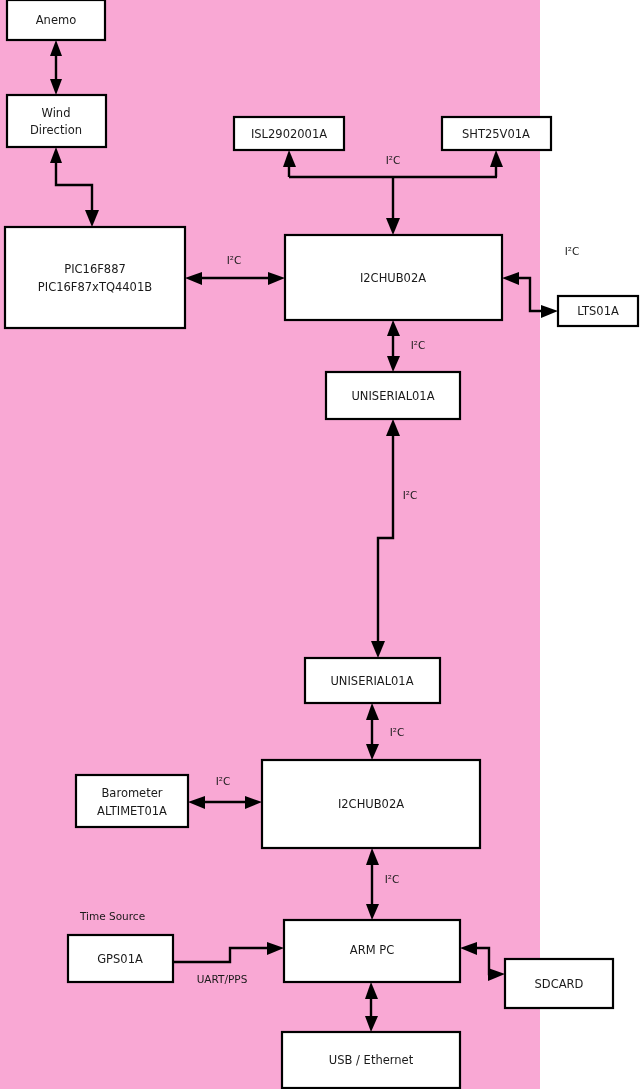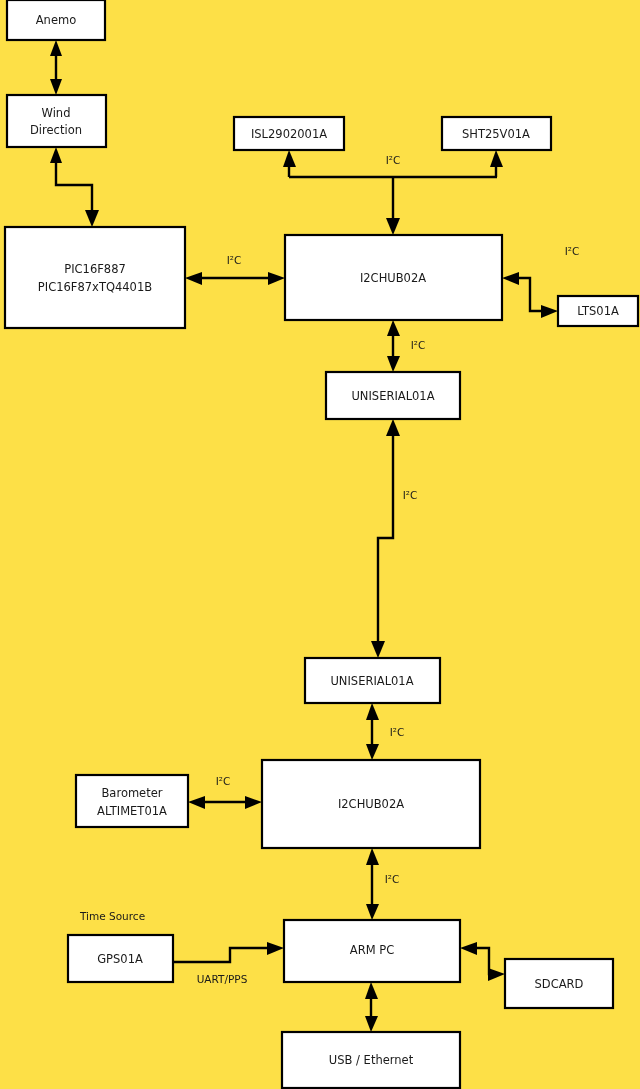--- a/index.html
+++ b/index.html
@@ -8,23 +8,23 @@
     background: #ffffff;
   }
   body {
     width: 640px;
     height: 1089px;
     overflow: hidden;
     font-family: "DejaVu Sans", "Liberation Sans", sans-serif;
   }
   #diagram-root {
     position: relative;
-    width: 640px;
+    width: 540px;
     height: 1089px;
-    background: #fde047;
+    background: #f9a8d4;
   }
   svg.diagram {
     display: block;
     width: 640px;
     height: 1089px;
   }
   .node-box {
     fill: #ffffff;
     stroke: #000000;
     stroke-width: 2.2;

